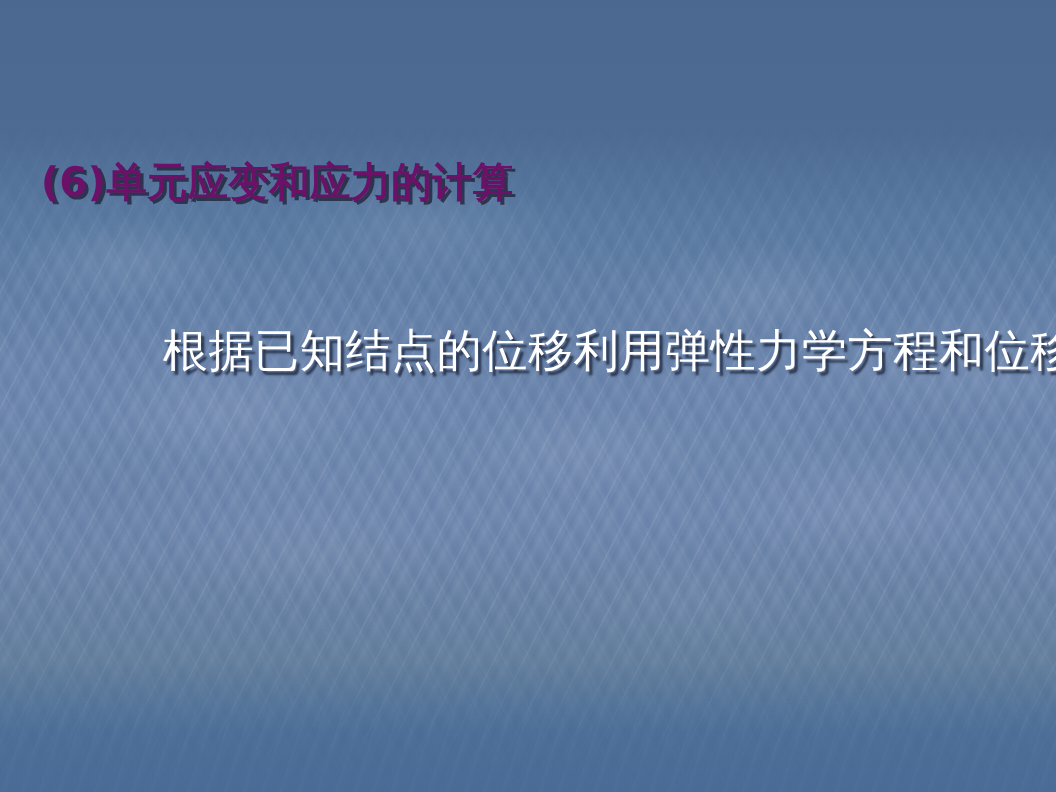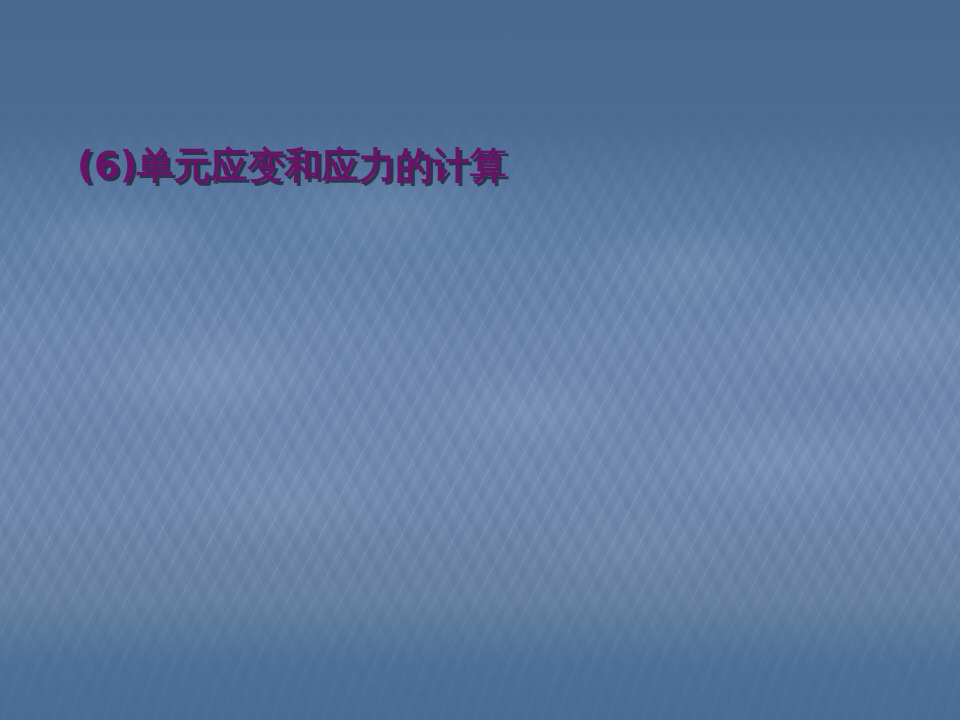--- a/index.html
+++ b/index.html
@@ -118,21 +118,20 @@
     left: 37px;
     top: 147px;
     font-family: "DejaVu Sans", "Liberation Sans", sans-serif;
     font-size: 37px;
     font-weight: bold;
     line-height: 1.05;
     letter-spacing: 0px;
     color: #6b1268;
     text-shadow: 3px 3px 0 rgba(26,28,46,0.72);
     white-space: nowrap;
-    margin-left: 40px;
   }
 
   .body-block {
     position: absolute;
     left: 66px;
     top: 290px;
     width: 860px;
     font-family: "DejaVu Serif", "Liberation Serif", serif;
     font-size: 41px;
     line-height: 58px;
@@ -156,16 +155,17 @@
 
   <div class="tex tex-fibre"></div>
   <div class="tex tex-blotch"></div>
   <div class="tex tex-bottom"></div>
 
   <div class="content">
 
     <div class="slide-title">(6)单元应变和应力的计算</div>
 
     <div class="body-block">
+      <div class="body-line indented">根据已知结点的位移利用弹性力学方程和位移</div>
     </div>
 
   </div>
 </div>
 
 </body></html>

